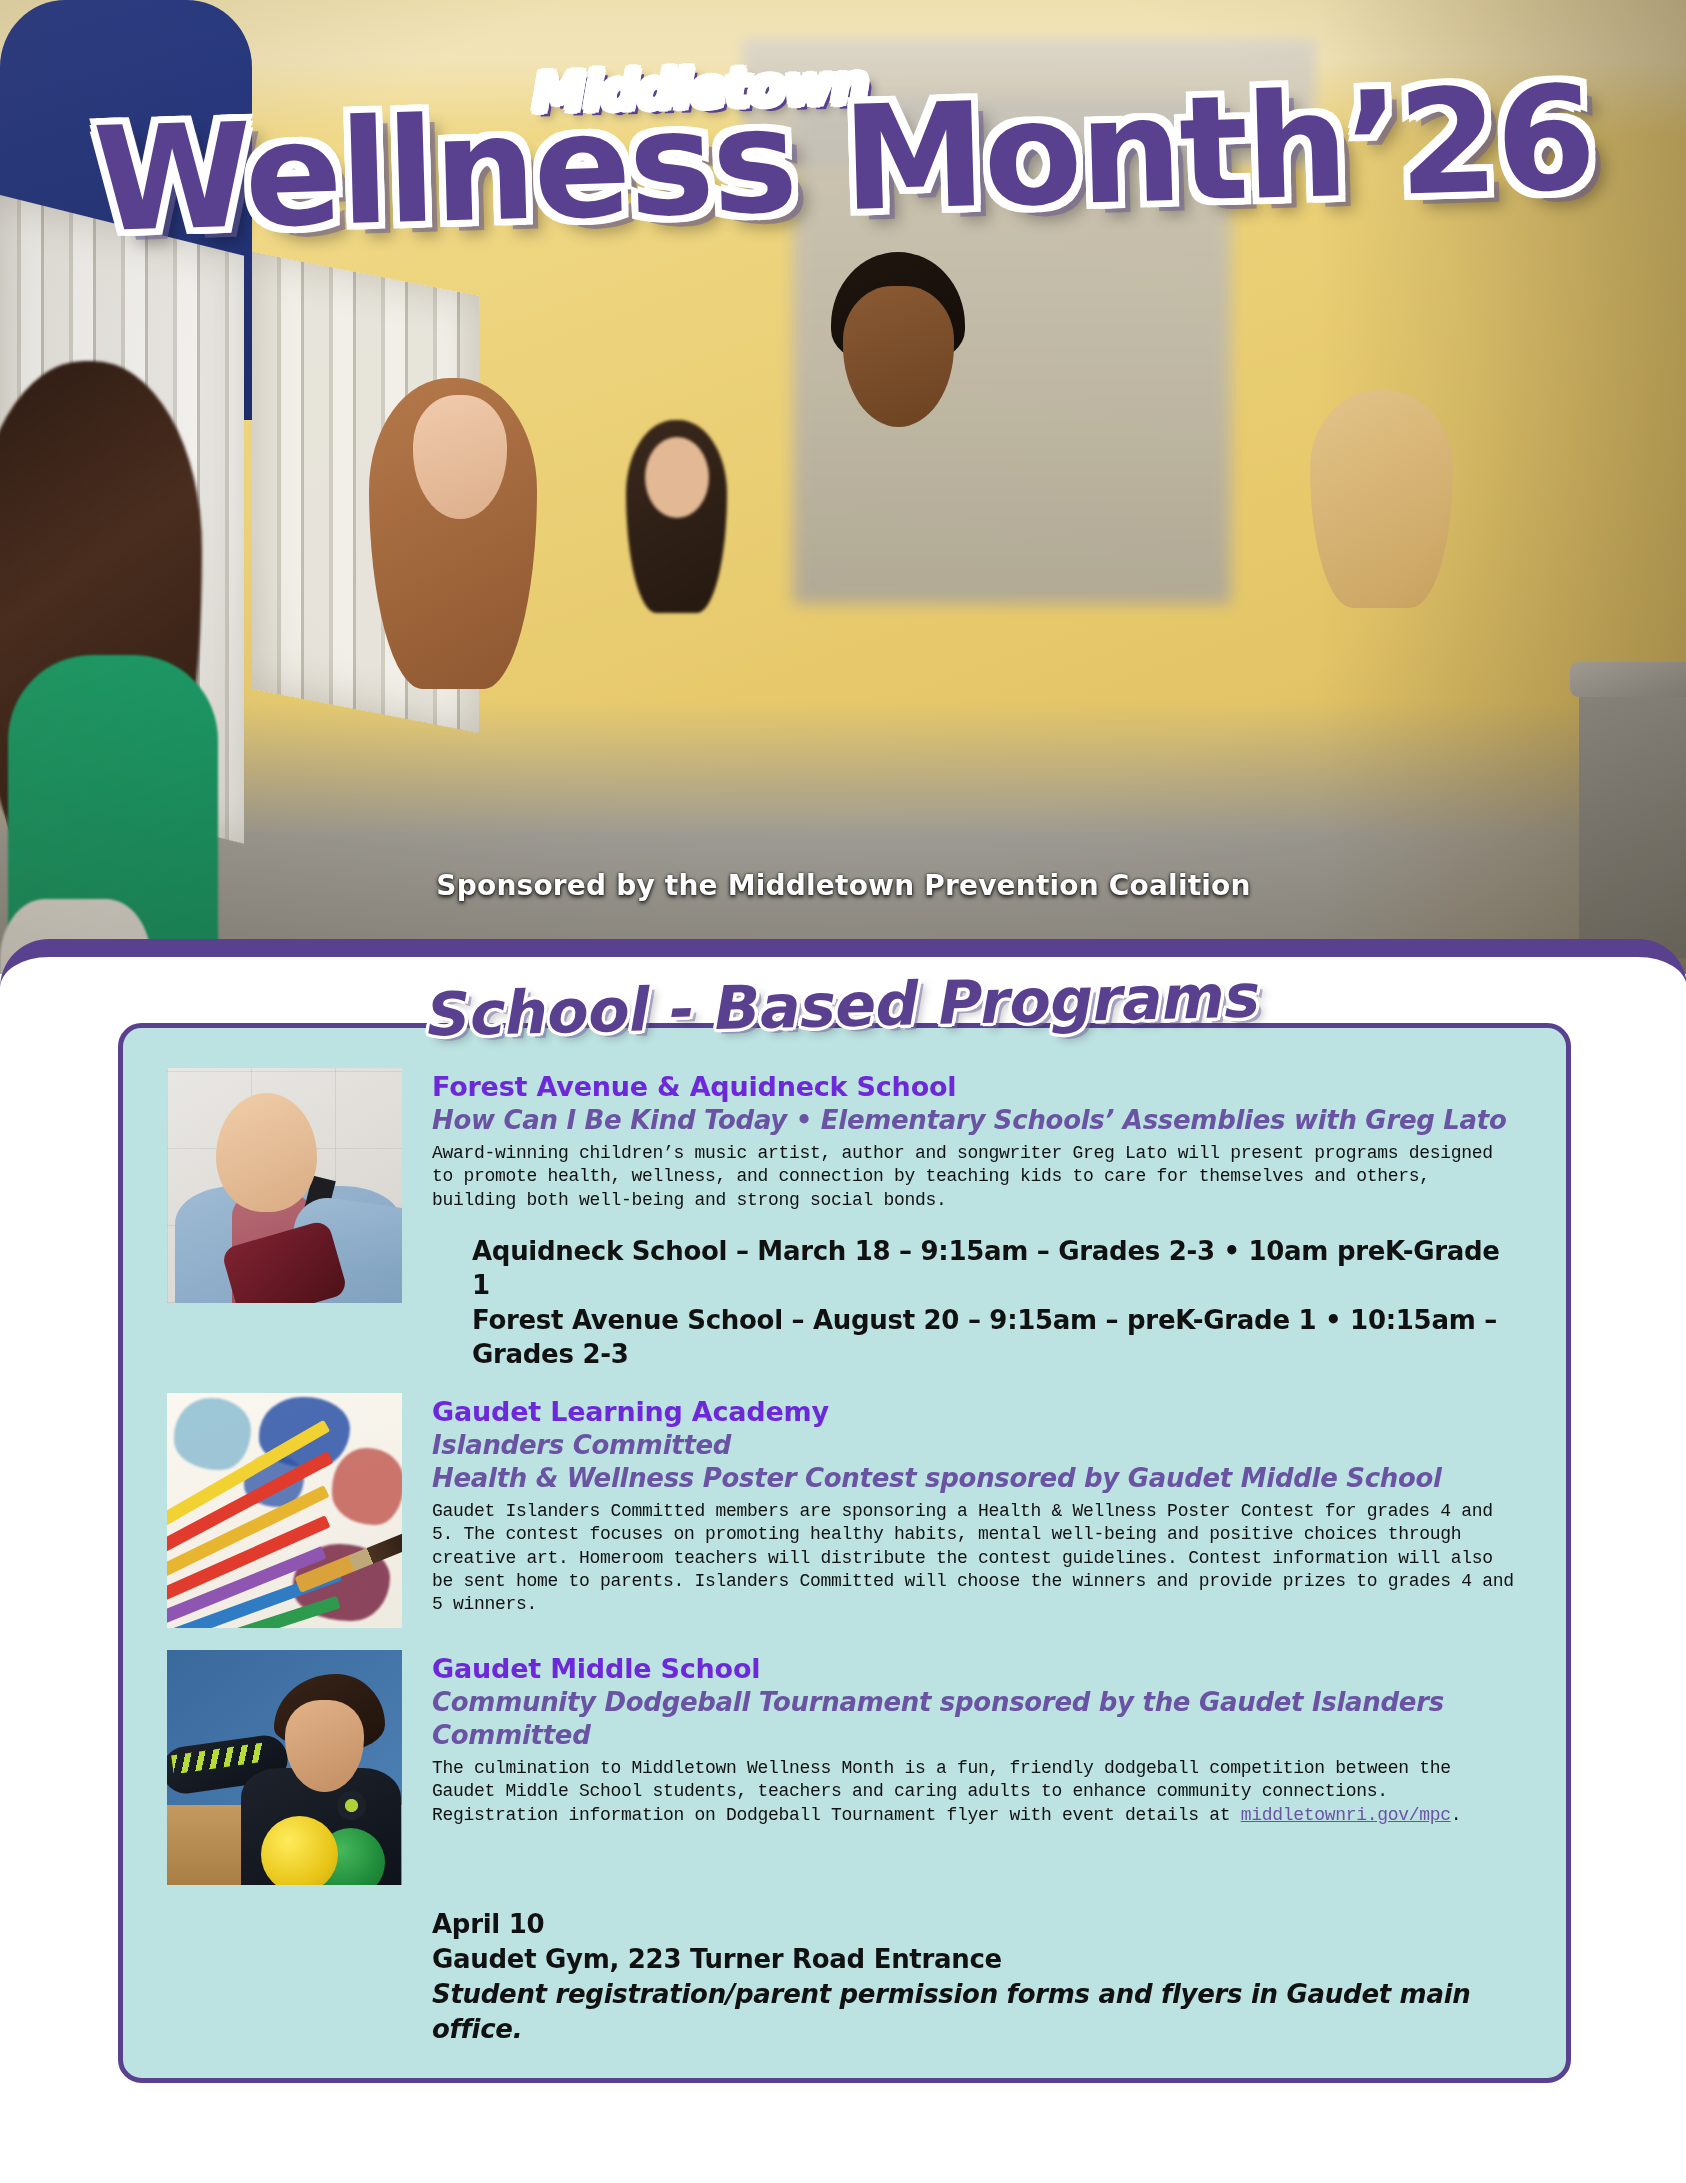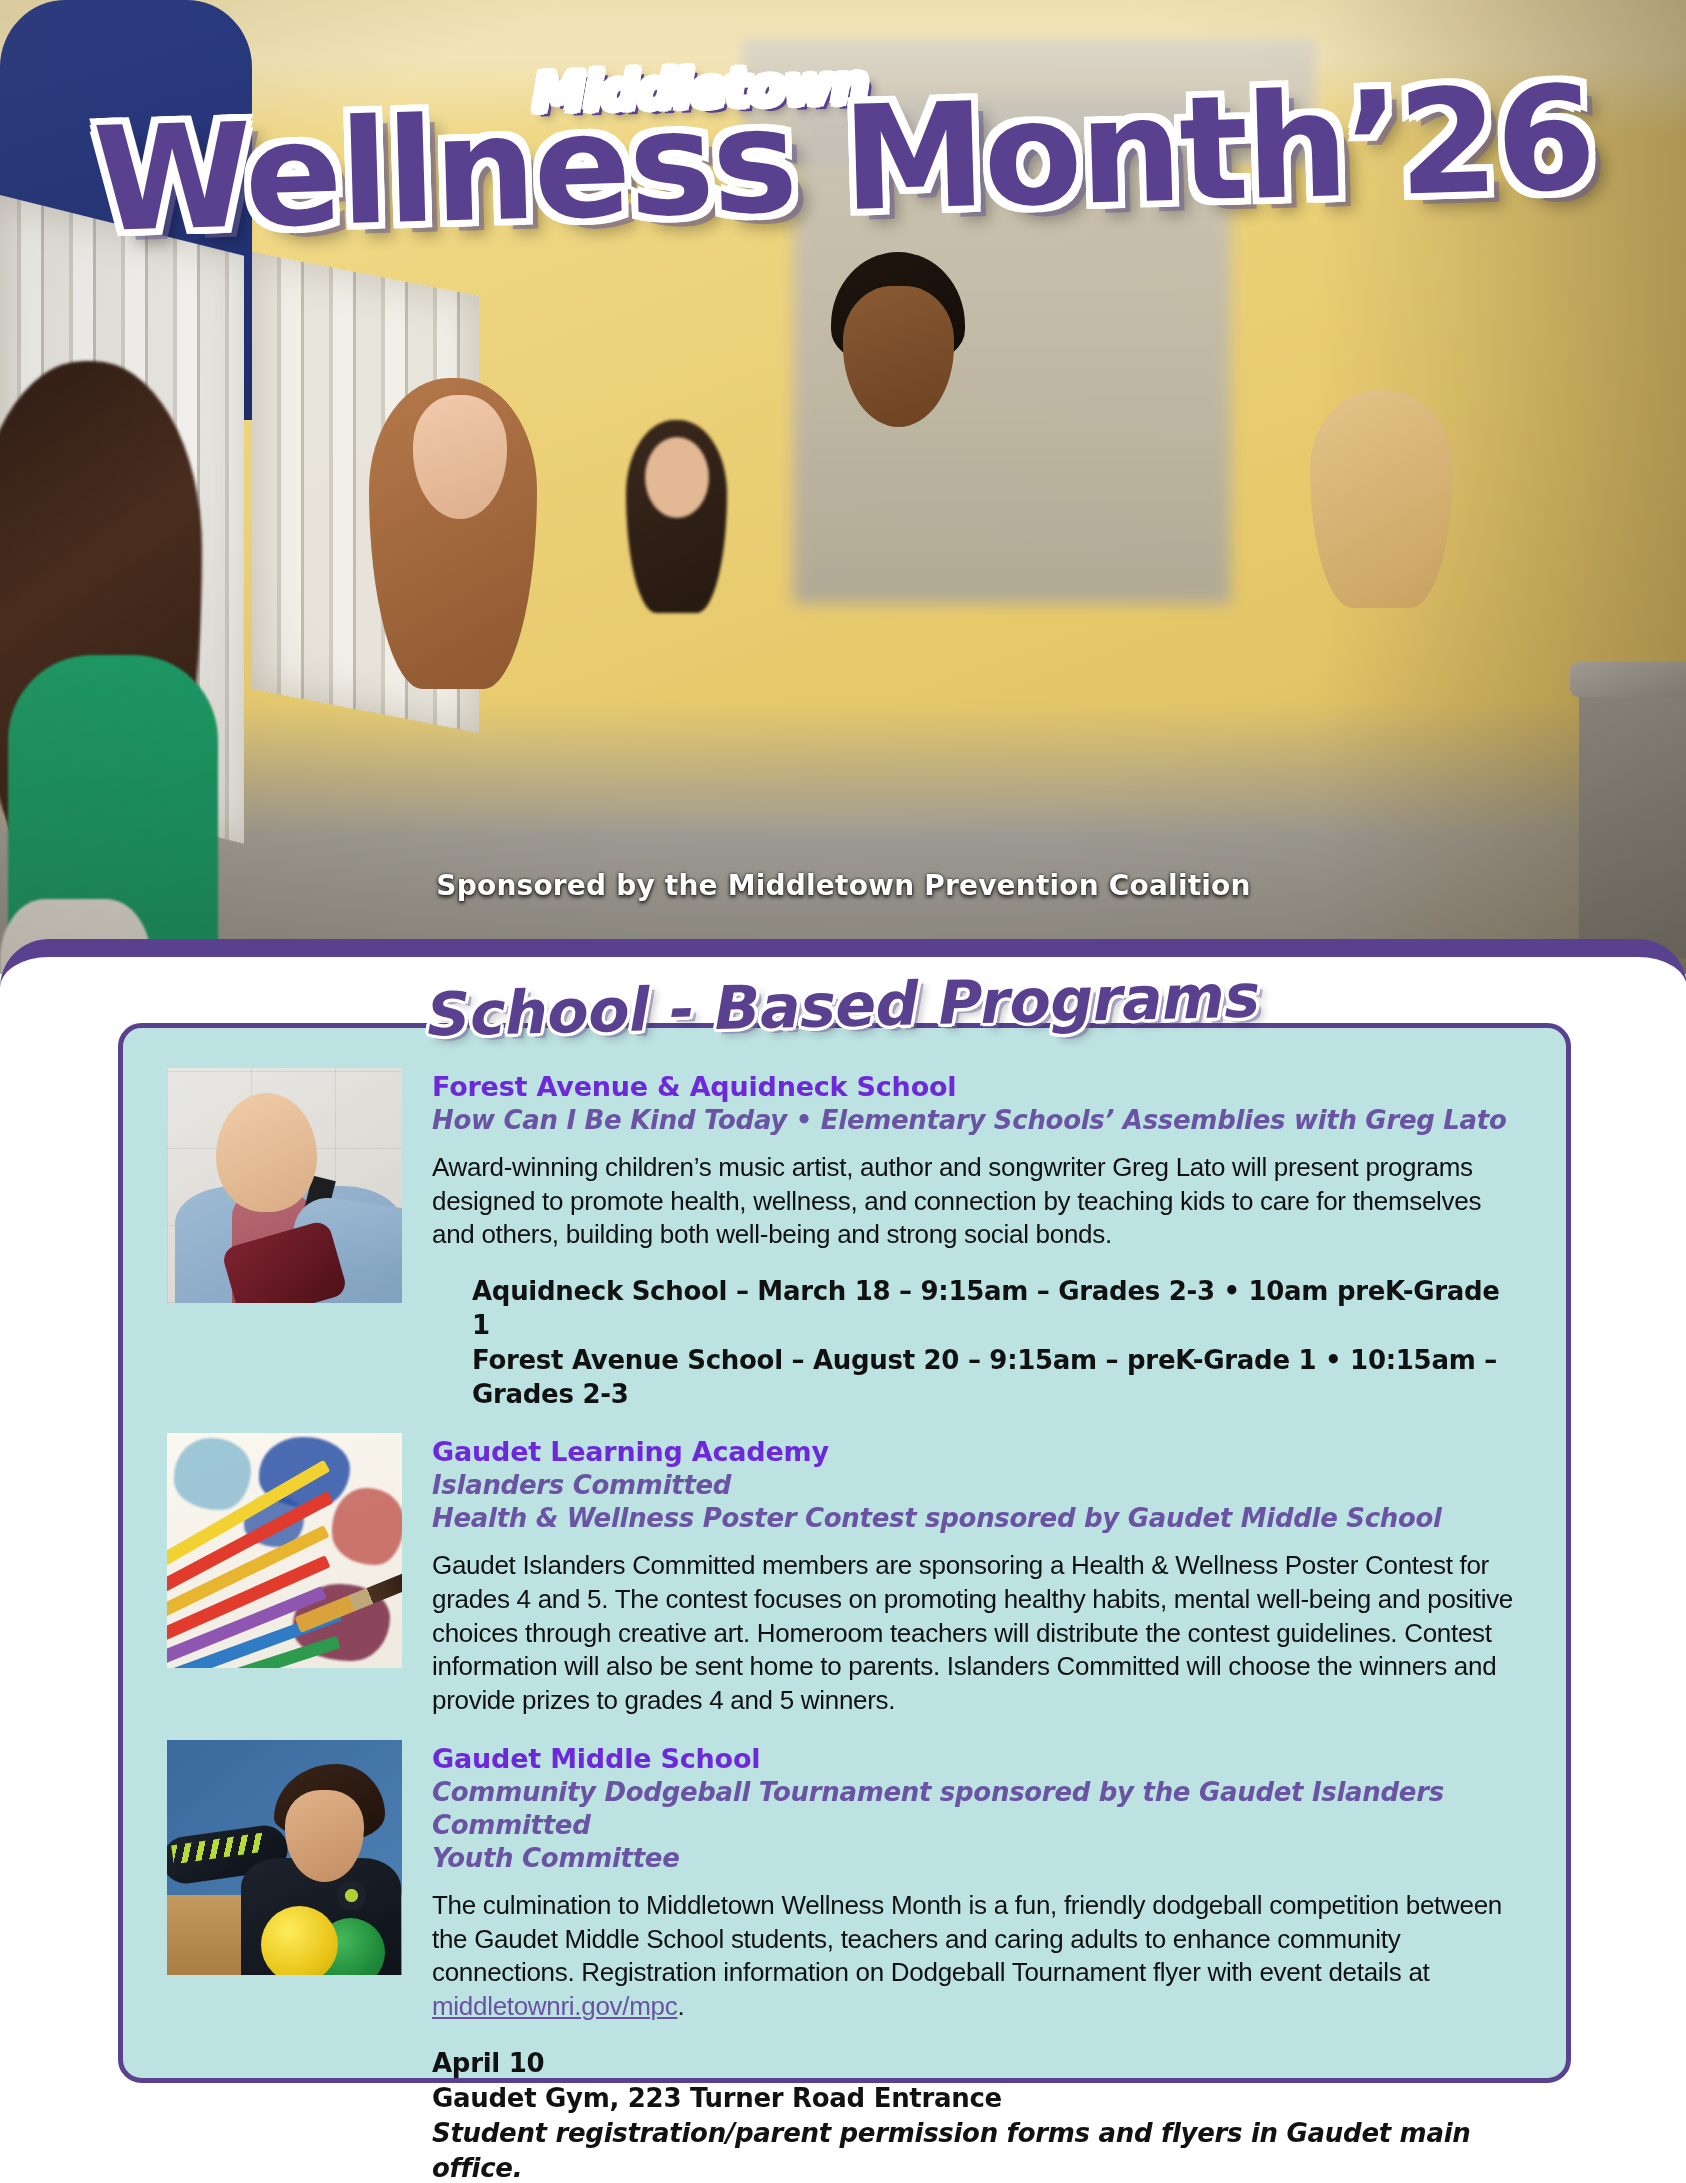--- a/index.html
+++ b/index.html
@@ -300,26 +300,26 @@
   .prog-sub {
     font-family: "DejaVu Sans", sans-serif;
     font-weight: 700;
     font-style: italic;
     font-size: 26px;
     color: #6B53A4;
     line-height: 1.27;
     letter-spacing: -0.3px;
   }
   .prog-desc {
-    font-family: Liberation Sans, sans-serif;
-    font-size: 26px;
+    font-family: Liberation Mono, monospace;
+    font-size: 18px;
     color: #111111;
     line-height: 1.3;
     letter-spacing: -0.3px;
-    margin-top: 14px;
+    margin-top: 5px;
   }
   .prog-desc a, .inline-link {
     color: #6B53A4;
     text-decoration: underline;
     text-align: center;
   }
   .sched-block {
     margin-top: 22px;
     font-family: "DejaVu Sans", sans-serif;
     font-weight: 700;
@@ -524,21 +524,20 @@
           <div class="t3-hair"></div>
           <div class="t3-face"></div>
           <div class="t3-logo"></div>
           <div class="t3-ball-g"></div>
           <div class="t3-ball-y"></div>
         </div>
       </div>
       <div class="prog-body">
         <div class="school-name">Gaudet Middle School</div>
         <div class="prog-sub">Community Dodgeball Tournament sponsored by the Gaudet Islanders Committed</div>
-        <div class="prog-sub">Youth Committee</div>
         <div class="prog-desc"><span>The culmination to Middletown Wellness Month is a fun, friendly dodgeball competition between the Gaudet Middle School students, teachers and caring adults to enhance community connections. Registration information on Dodgeball Tournament flyer with event details at </span><span class="inline-link">middletownri.gov/mpc</span><span>.</span></div>
       </div>
     </div>
 
     <div class="detail-block">
       <div>April 10</div>
       <div>Gaudet Gym, 223 Turner Road Entrance</div>
       <div class="detail-italic">Student registration/parent permission forms and flyers in Gaudet main office.</div>
     </div>
 

